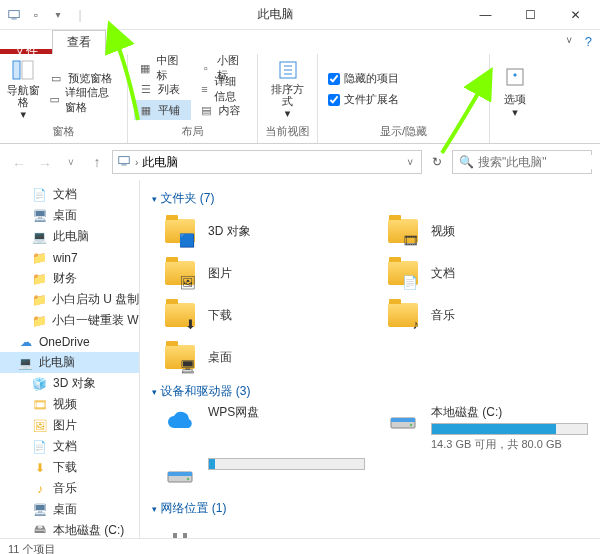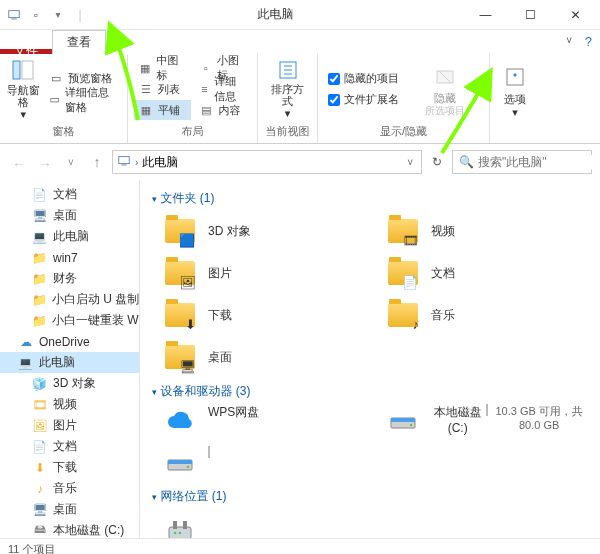--- a/index.html
+++ b/index.html
@@ -70,21 +70,21 @@
 .fitem { display: flex; align-items: center; gap: 10px; height: 40px; }
 .fitem .ficon { width: 36px; height: 36px; display: flex; align-items: center; justify-content: center; font-size: 24px; position: relative; }
 .fitem .flabel { font-size: 12px; }
 .folder-body { width: 30px; height: 24px; background: linear-gradient(#ffda75,#f0b429); border-radius: 2px; position: relative; }
 .folder-body::before { content:""; position:absolute; top:-4px; left:1px; width:12px; height:5px; background:#f0b429; border-radius:1px 1px 0 0; }
 .folder-overlay { position: absolute; right: 2px; bottom: 1px; font-size: 13px; }
 
 .drives { margin-left: 10px; display: grid; grid-template-columns: 1fr 1fr; gap: 6px 20px; margin-bottom: 6px; }
 .drive { display: flex; gap: 10px; }
 .drive .dicon { width: 36px; height: 36px; display: flex; align-items: center; justify-content: center; font-size: 24px; }
-.drive .dinfo { flex: 1; display: flex; flex-direction: row; gap: 2px; text-align: center; }
+.drive .dinfo { flex: 1; display: flex; flex-direction: column; gap: 2px; }
 .drive .dname { font-size: 12px; }
 .drive .dbar { height: 12px; border: 1px solid #bbb; background: #eee; position: relative; }
 .drive .dbar .fill { position: absolute; top: 0; left: 0; bottom: 0; background: #26a0da; }
 .drive .dsub { font-size: 11px; color: #666; }
 
 .netloc { margin-left: 10px; }
 .netitem { display: flex; align-items: center; gap: 10px; height: 42px; }
 .netitem .nicon { width: 36px; height: 36px; display:flex;align-items:center;justify-content:center; }
 
 
@@ -204,29 +204,20 @@
     <div class="content">
       <div class="smallbtns" style="width:92px">
         <label class="checkrow">
             <input type="checkbox" checked="" style="">
             <span>隐藏的项目</span>
           </label>
         <label class="checkrow">
             <input type="checkbox" checked="" style="">
             <span>文件扩展名</span>
           </label>
-      </div>
-      <div class="bigbtn" style="width:50px;opacity:.55">
-        <div class="bicon">
-            <svg width="22" height="20" viewBox="0 0 22 20">
-              <rect x="3" y="5" width="16" height="12" fill="#eee" stroke="#aaa"></rect>
-              <path d="M5 5l12 12" stroke="#aaa"></path>
-            </svg>
-          </div>
-        <div class="blabel"><span>隐藏</span><br><span style="font-size:10px;color:#888">所选项目</span></div>
       </div>
     </div>
     <div class="glabel">显示/隐藏</div>
   </div>
 
   <div class="rgroup" style="width:50px;border-right:none">
     <div class="content" style="justify-content:center">
       <div class="bigbtn">
         <div class="bicon">
             <svg width="22" height="22" viewBox="0 0 22 22">
@@ -329,21 +320,21 @@
         <span>桌面</span>
       </div>
       <div class="tnode lvl2">
         <span class="ticon drive-icon">🖴</span>
         <span>本地磁盘 (C:)</span>
       </div>
     </div>
   <div class="content-pane">
     <div class="section-hdr">
         <span class="tri">▾</span>
-        <span>文件夹 (1)</span>
+        <span>文件夹 (7)</span>
       </div>
     <div class="folders-grid" id="folders">
         <div class="fitem">
           <div class="ficon">
             <div class="folder-body"></div>
             <span class="folder-overlay">🟦</span>
           </div>
           <div class="flabel">3D 对象</div>
         </div>
         <div class="fitem">
@@ -411,21 +402,21 @@
               <rect x="4" y="12" width="24" height="10" rx="1" fill="#d0d0d0" stroke="#888"></rect>
               <rect x="4" y="12" width="24" height="4" fill="#4aa0e8"></rect>
               <circle cx="24" cy="19" r="1.2" fill="#6b6"></circle>
             </svg>
           </div>
           <div class="dinfo">
             <div class="dname">本地磁盘 (C:)</div>
             <div class="dbar">
               <div class="fill" style="width:80%"></div>
             </div>
-            <div class="dsub">10.3 GB 可用，共 80.0 GB</div>
+            <div class="dsub">14.3 GB 可用，共 80.0 GB</div>
           </div>
         </div>
         <div class="drive">
           <div class="dicon">
             <svg width="32" height="32" viewBox="0 0 32 32">
               <rect x="4" y="12" width="24" height="10" rx="1" fill="#d0d0d0" stroke="#888"></rect>
               <rect x="4" y="12" width="24" height="4" fill="#4aa0e8"></rect>
               <circle cx="24" cy="19" r="1.2" fill="#6b6"></circle>
             </svg>
           </div>

